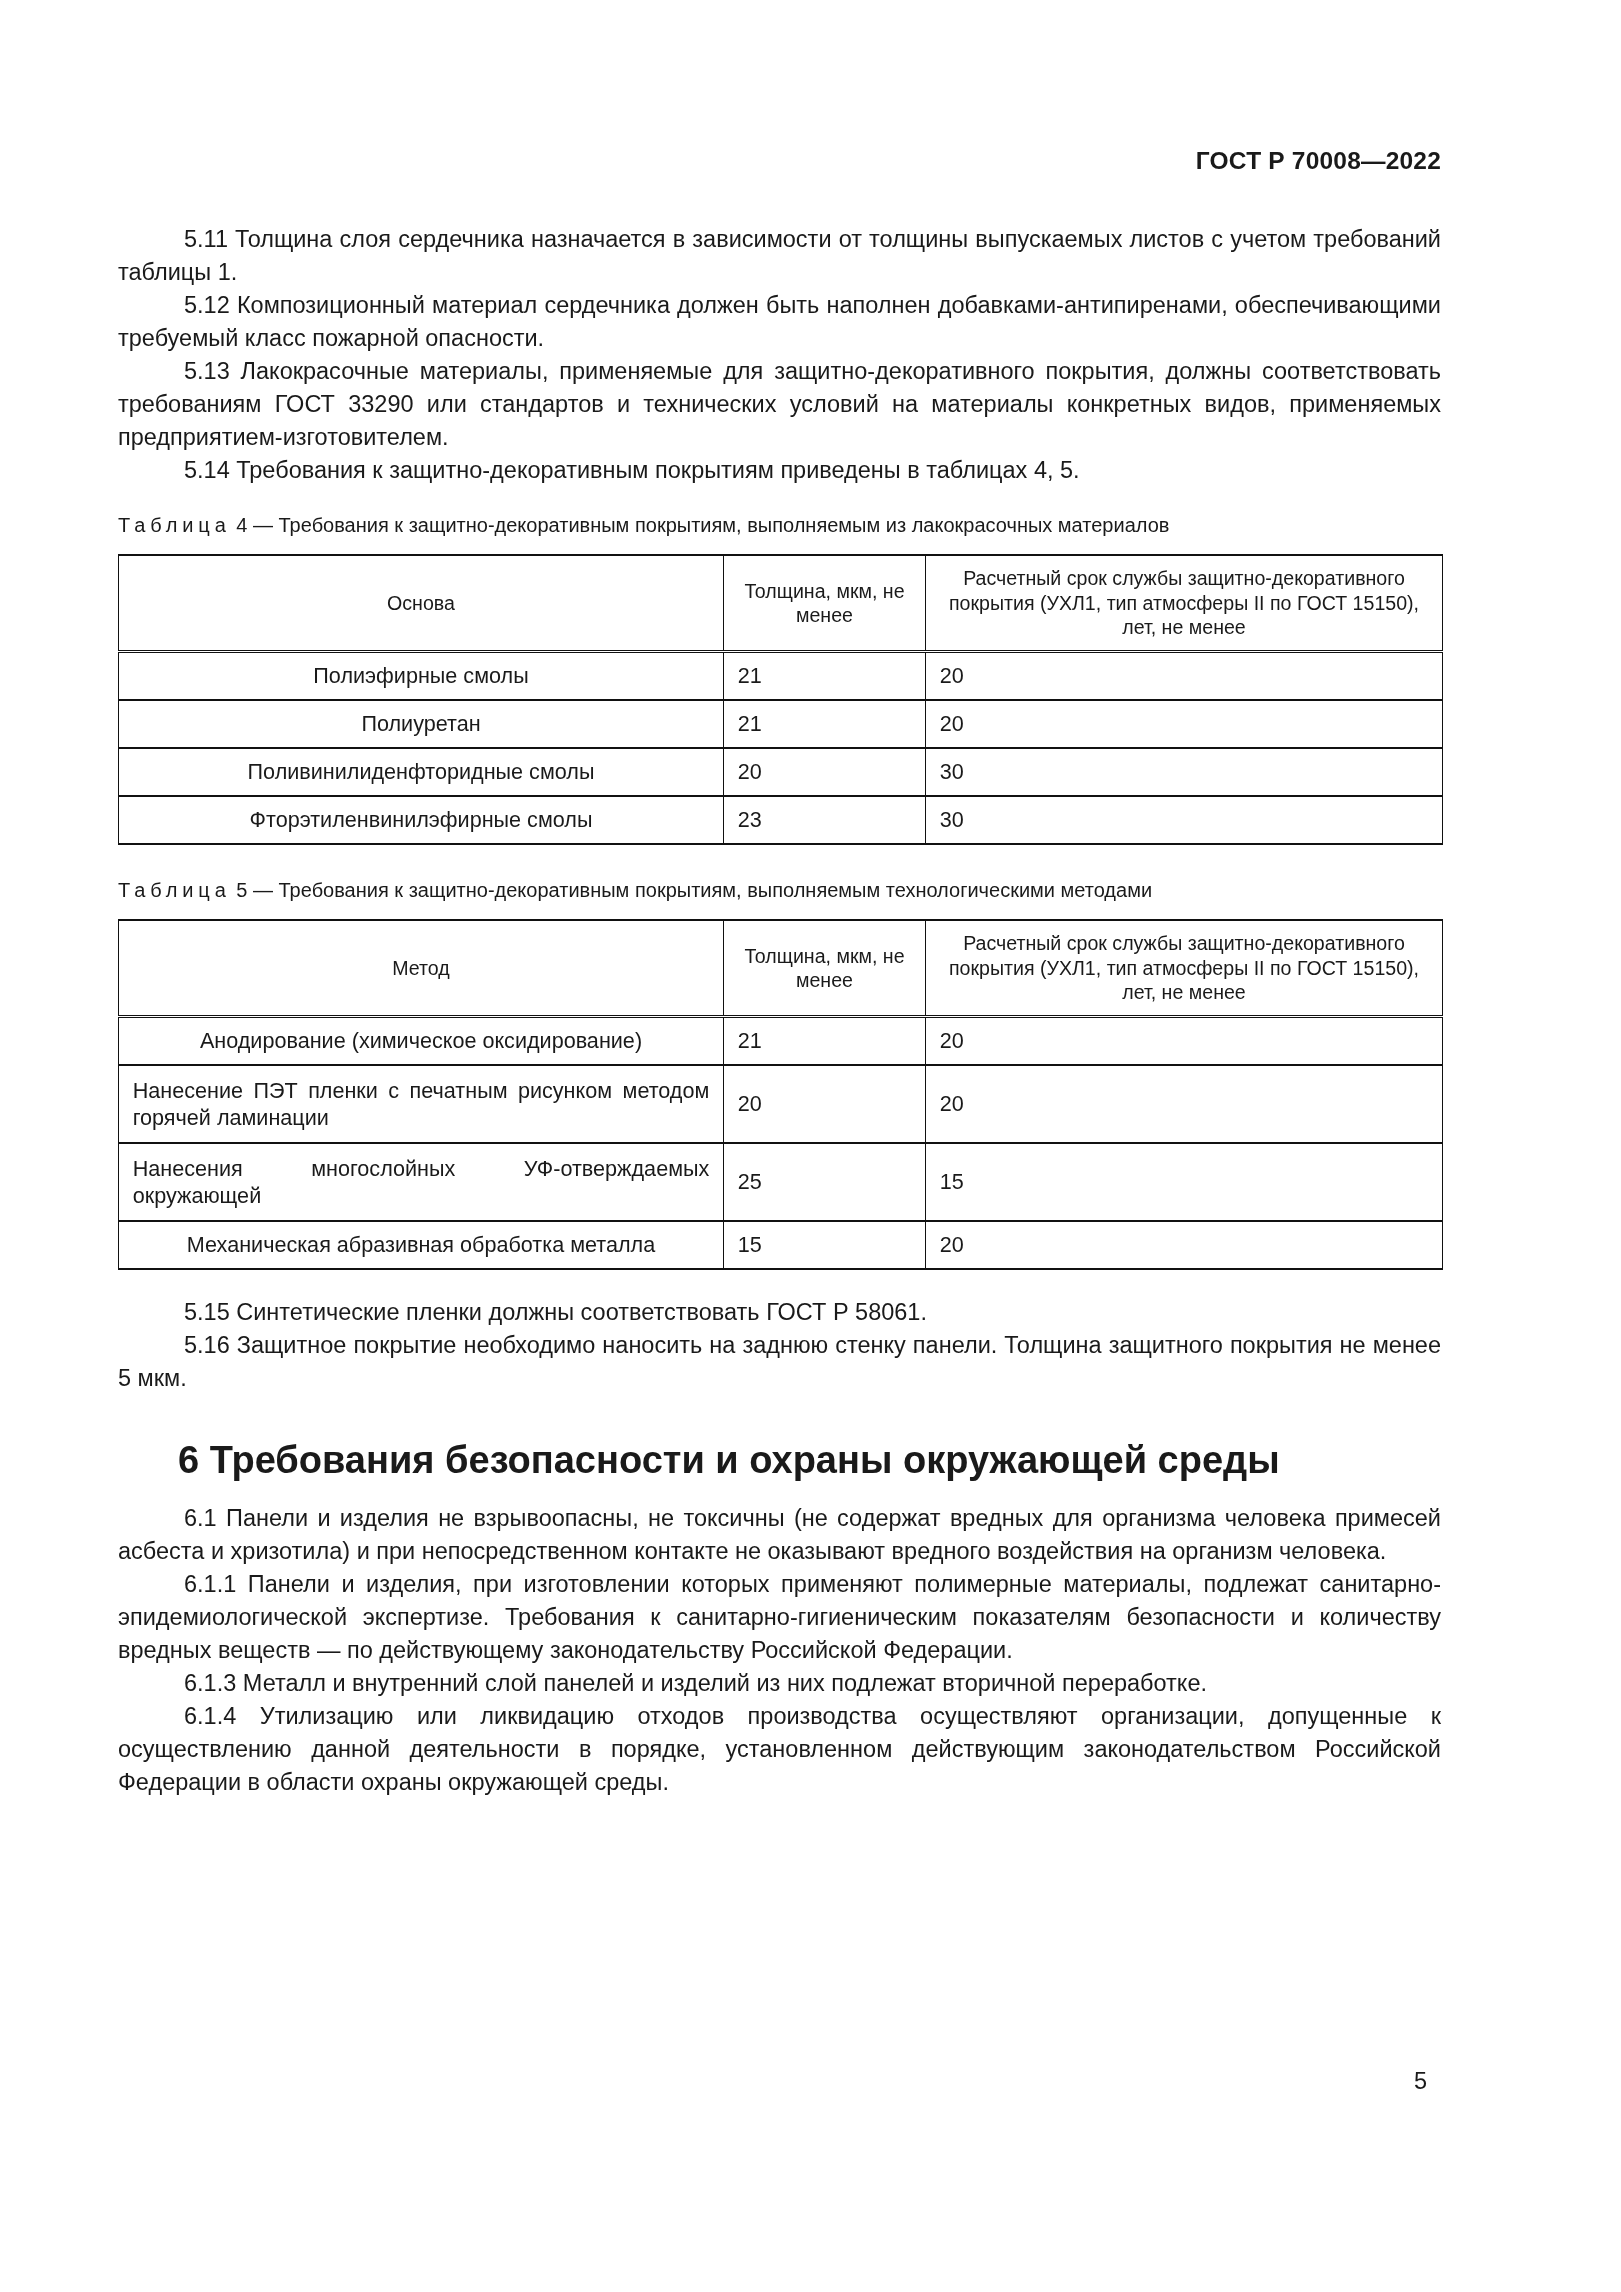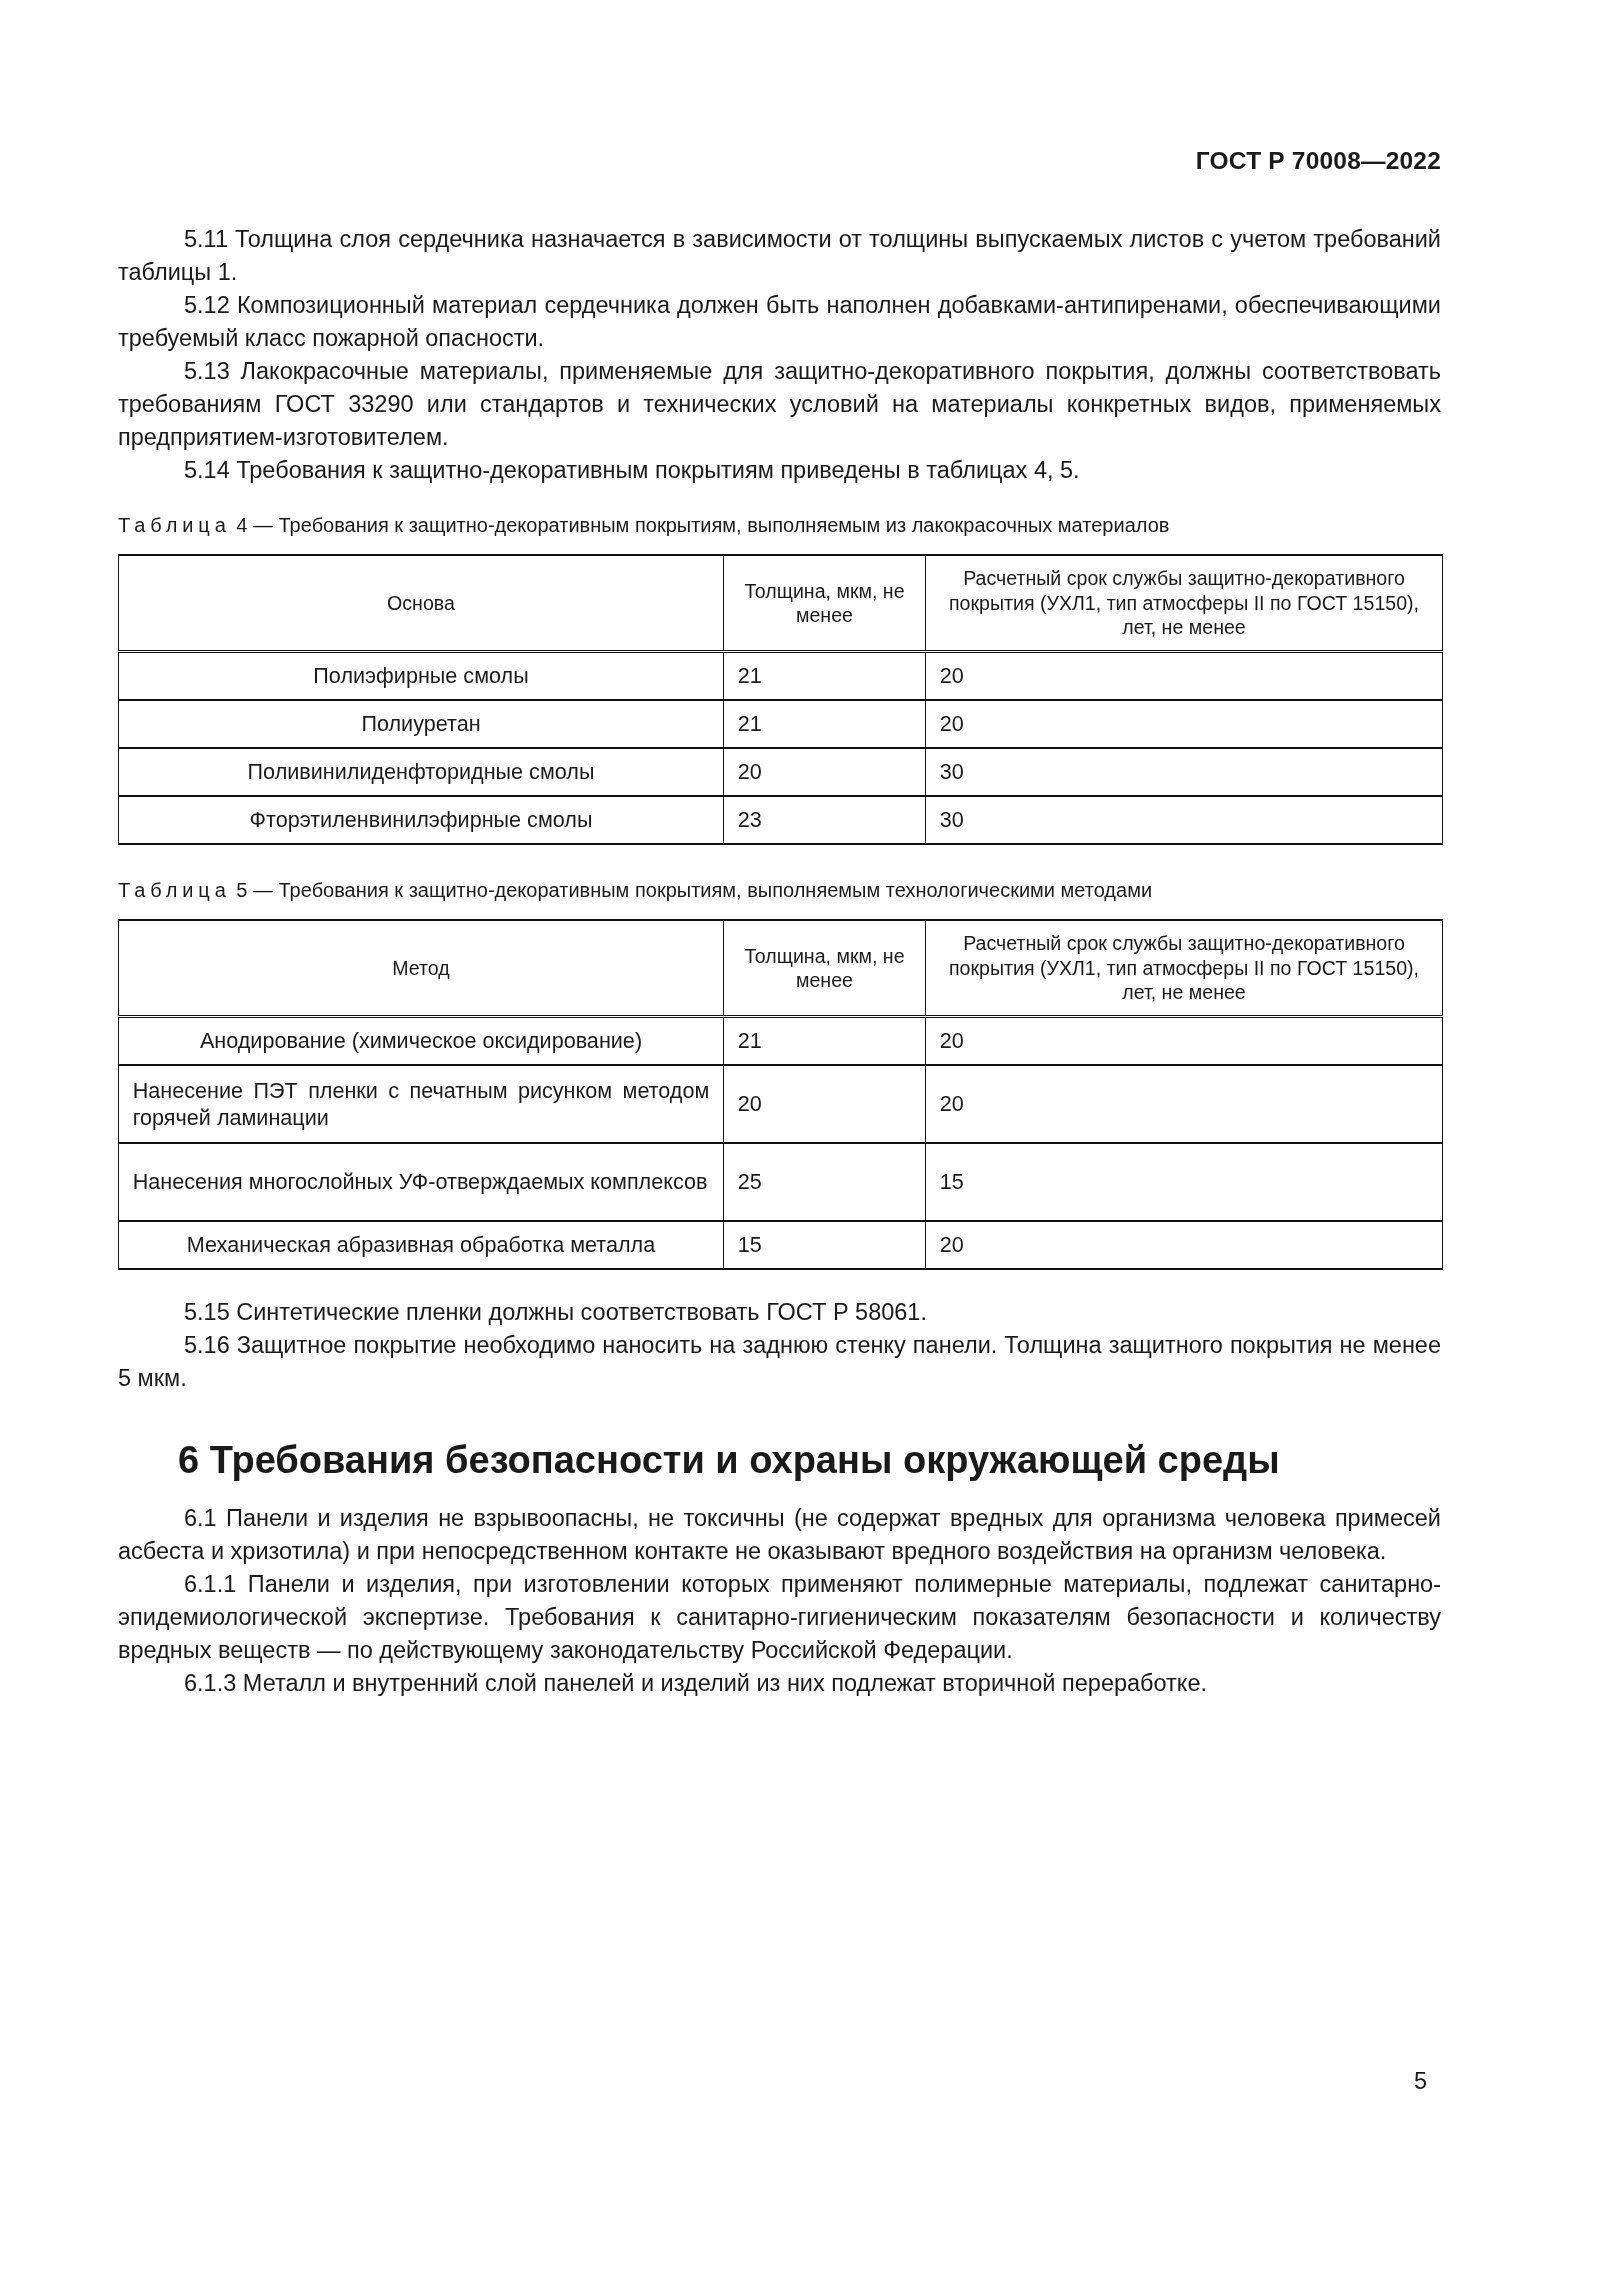--- a/index.html
+++ b/index.html
@@ -94,21 +94,21 @@
         <td class="txt">Анодирование (химическое оксидирование)</td>
         <td class="num">21</td>
         <td class="num">20</td>
       </tr>
       <tr>
         <td class="txt" style="height:76px;text-align:justify;">Нанесение ПЭТ пленки с печатным рисунком методом горячей ламинации</td>
         <td class="num">20</td>
         <td class="num">20</td>
       </tr>
       <tr>
-        <td class="txt" style="height:76px;text-align:justify;">Нанесения многослойных УФ-отверждаемых комплексов</td>
+        <td class="txt" style="height:76px;text-align:justify;">Нанесения многослойных УФ-отверждаемых окружающей</td>
         <td class="num">25</td>
         <td class="num">15</td>
       </tr>
       <tr>
         <td class="txt">Механическая абразивная обработка металла</td>
         <td class="num">15</td>
         <td class="num">20</td>
       </tr>
     </tbody>
   </table>
@@ -118,16 +118,17 @@
   <p class="para">5.15 Синтетические пленки должны соответствовать ГОСТ Р 58061.</p>
   <p class="para">5.16 Защитное покрытие необходимо наносить на заднюю стенку панели. Толщина защитного покрытия не менее 5 мкм.</p>
 </div>
 
 <div class="heading">6 Требования безопасности и охраны окружающей среды</div>
 
 <div class="block" style="top:1502px;">
   <p class="para">6.1 Панели и изделия не взрывоопасны, не токсичны (не содержат вредных для организма человека примесей асбеста и хризотила) и при непосредственном контакте не оказывают вредного воздействия на организм человека.</p>
   <p class="para">6.1.1 Панели и изделия, при изготовлении которых применяют полимерные материалы, подлежат санитарно-эпидемиологической экспертизе. Требования к санитарно-гигиеническим показателям безопасности и количеству вредных веществ — по действующему законодательству Российской Федерации.</p>
   <p class="para">6.1.3 Металл и внутренний слой панелей и изделий из них подлежат вторичной переработке.</p>
+  <p class="para">6.1.4 Утилизацию или ликвидацию отходов производства осуществляют организации, допущенные к осуществлению данной деятельности в порядке, установленном действующим законодательством Российской Федерации в области охраны окружающей среды.</p>
 </div>
 
 <div class="page-num">5</div>
 
 
 </body></html>

